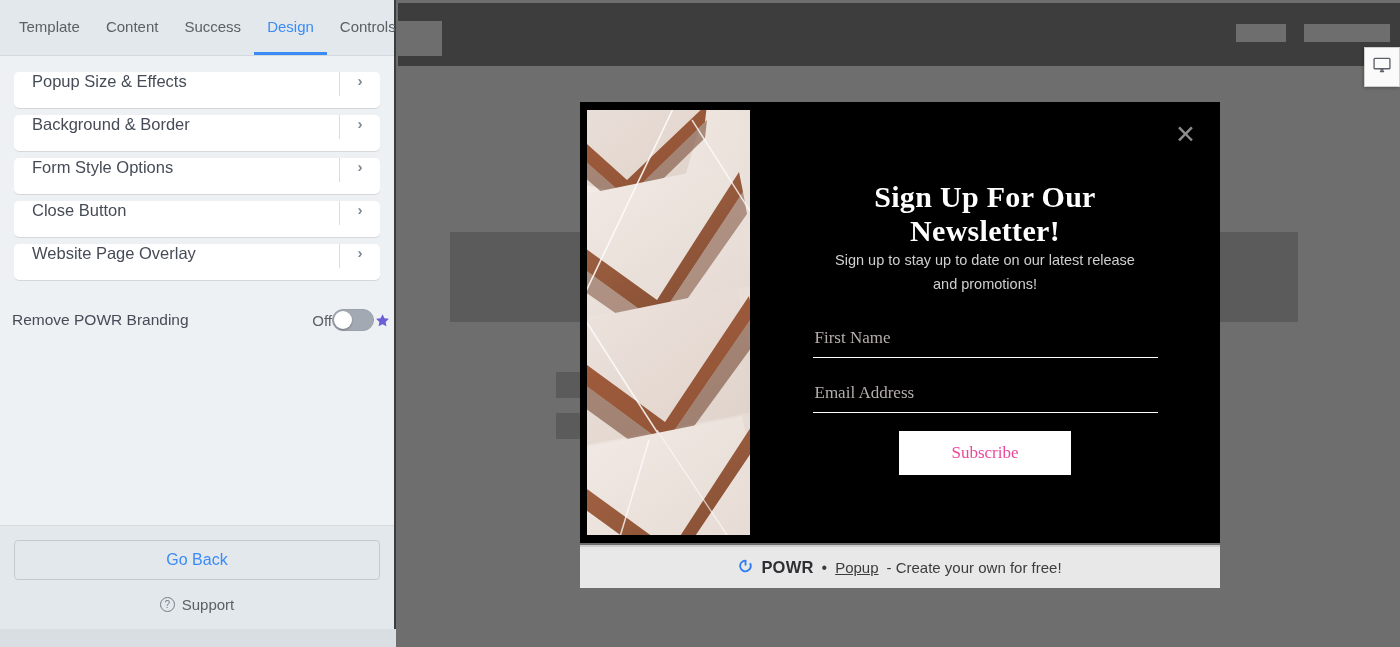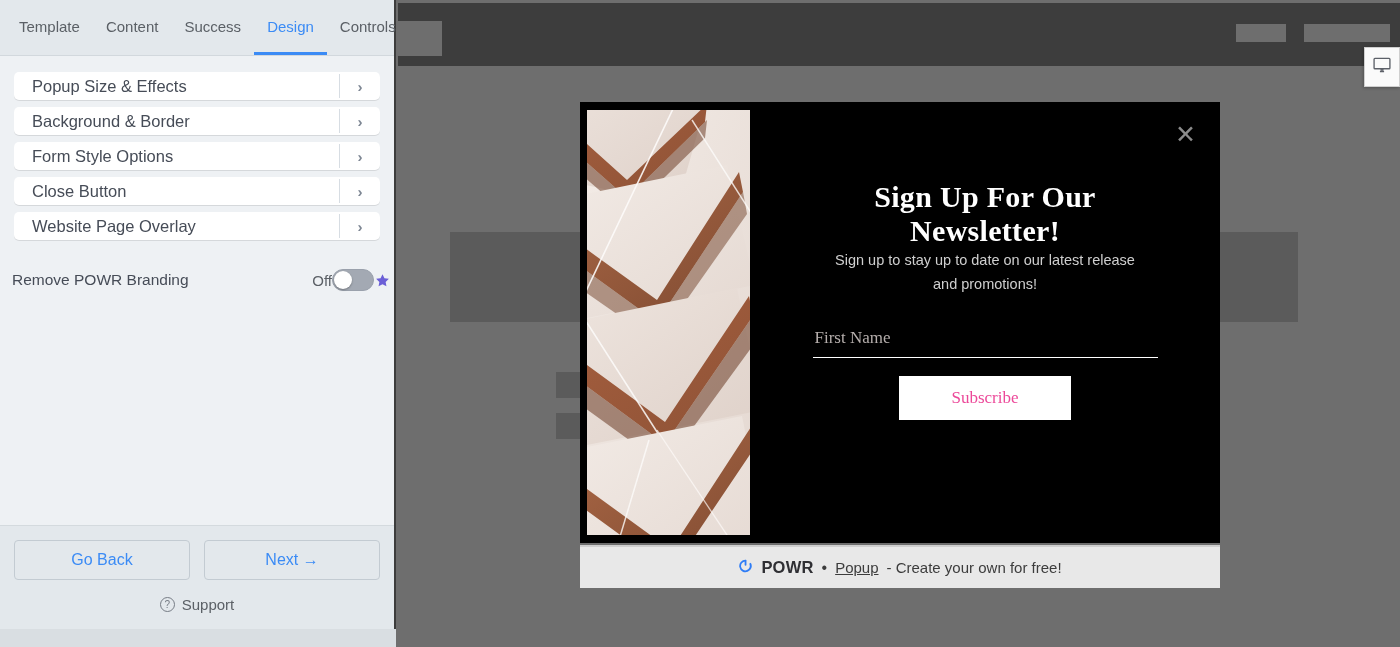--- a/index.html
+++ b/index.html
@@ -40,23 +40,23 @@
   .panel-scroll {
     flex: 1 1 auto;
     background: #eef1f4;
     padding: 16px 0 0 0;
     overflow: hidden;
   }
   .accordion-list { padding: 0 14px; }
   .acc-item {
     background: #fff;
     border-radius: 5px;
-    height: 28px;
+    height: 36px;
     margin-bottom: 7px;
-    display: flex; align-items: center;
+    display: flex; align-items: flex-start;
     padding: 0 0 0 18px;
     box-shadow: 0 1px 0 rgba(0,0,0,0.10);
     cursor: pointer;
   }
   .acc-label { flex: 1 1 auto; font-size: 16.5px; color: #464c57; }
   .acc-divider { width: 1px; height: 24px; background: #d7dde3; }
   .acc-chevron {
     width: 40px; display: flex; align-items: center; justify-content: center;
     color: #7e8794; font-size: 15px; font-weight: 700;
   }
@@ -306,21 +306,20 @@
               <path d="M12 1.8l3.1 6.6 7.1 .9 -5.2 4.9 1.3 7.1 -6.3 -3.4 -6.3 3.4 1.3 -7.1 -5.2 -4.9 7.1 -.9z" fill="#6b5fd6"></path>
             </svg>
           </span>
         </span>
       </div>
     </div>
 
     <div class="editor-footer">
       <div class="footer-btns">
         <button class="fbtn">Go Back</button>
-        <button class="fbtn">Next →</button>
       </div>
       <div class="support-row">
         <span class="qmark">?</span>
         <span>Support</span>
       </div>
     </div>
     <div class="editor-bottom-strip"></div>
   </div>
 
   <div class="preview">
@@ -402,20 +401,23 @@
       <div class="popup-body">
         <span class="close-x">✕</span>
 
         <h1 class="popup-title">Sign Up For Our Newsletter!</h1>
         <p class="popup-sub">Sign up to stay up to date on our latest release and promotions!</p>
 
         <div class="form-area">
           <div class="field">
             <input type="text" placeholder="First Name" style="">
           </div>
+          <div class="field">
+            <input type="text" placeholder="Email Address" style="">
+          </div>
           <button class="subscribe">Subscribe</button>
         </div>
       </div>
     </div>
 
     <div class="powr-bar">
       <span>
         <svg width="15" height="16" viewBox="0 0 24 24" aria-hidden="true">
           <path d="M12 2a10 10 0 1 0 8.5 4.8l-2.6 1.7A7 7 0 1 1 12 5z" fill="#2f7df6"></path>
           <rect x="10.6" y="1.8" width="2.9" height="9.6" rx="1.4" fill="#2f7df6"></rect>

